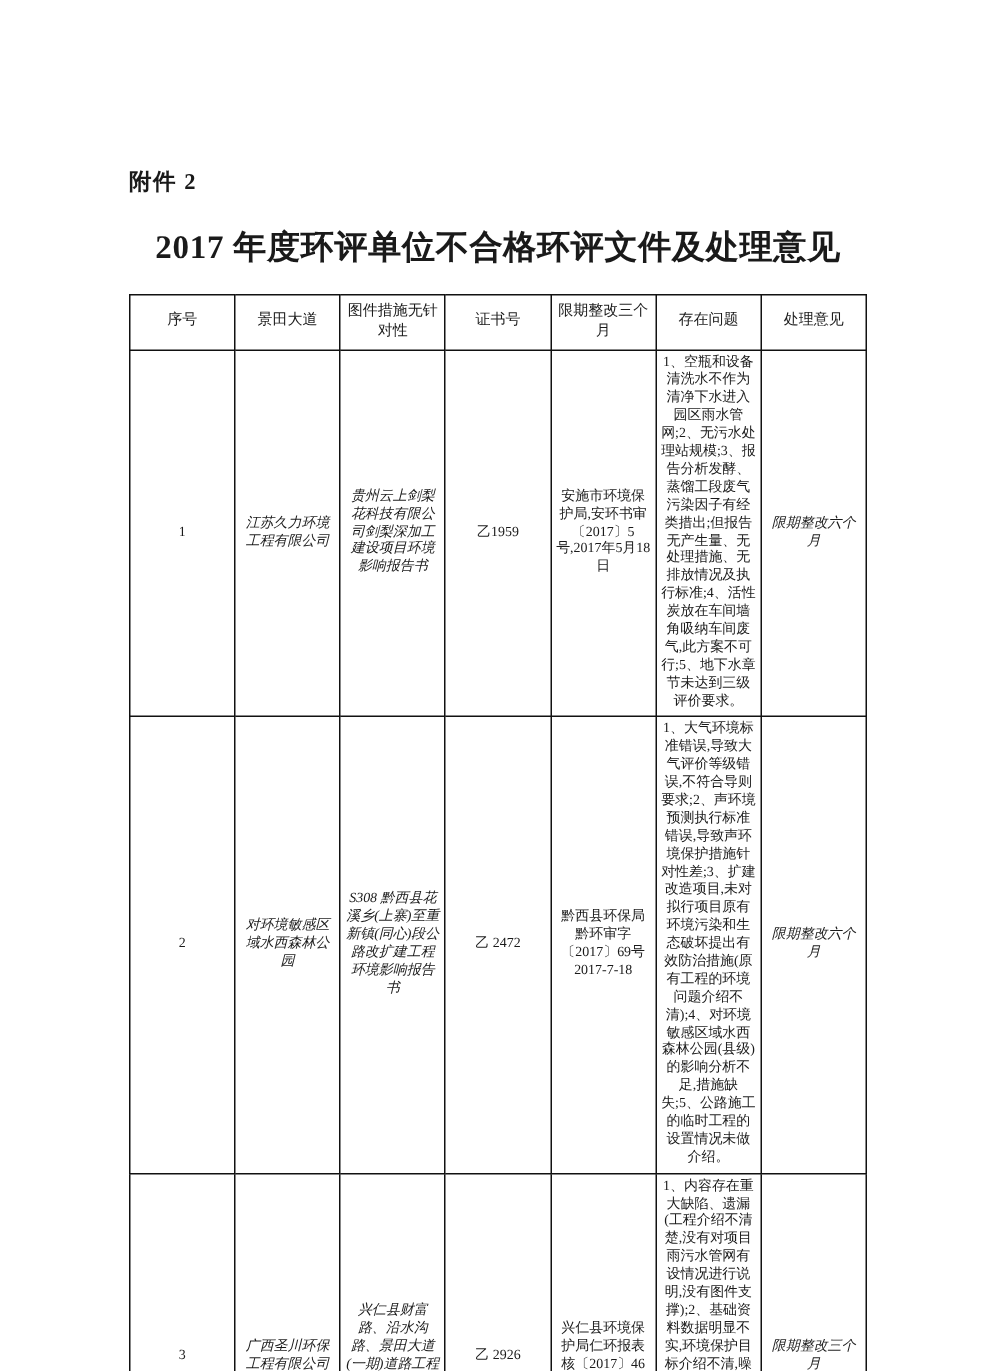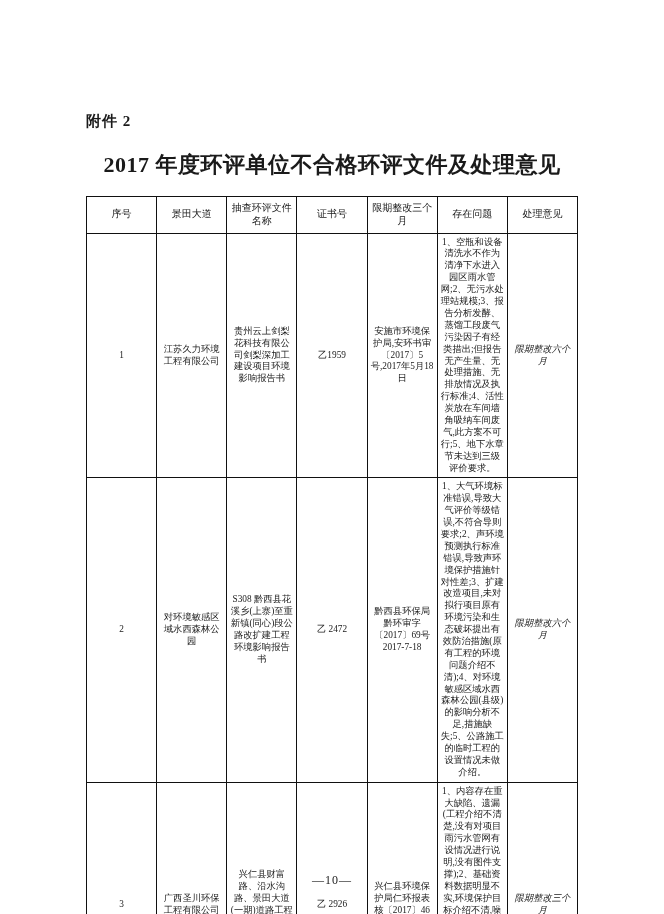--- a/index.html
+++ b/index.html
@@ -62,22 +62,22 @@
     font-weight: normal;
     font-size: 10px;
     padding: 5px 2px;
   }
   td.problems {
     text-align: left;
     padding: 4px 5px;
     line-height: 1.32;
   }
   td.idx { width: 22px; }
-  td.unit { width: 48px; }
-  td.docname { width: 72px; }
+  td.unit { width: 48px; font-style: italic; }
+  td.docname { width: 72px; font-style: italic; }
   td.cert { width: 44px; }
   td.dept { width: 74px; margin-left: 44px; }
   td.opinion { width: 40px; font-style: italic; }
   .footer-page {
     position: absolute;
     left: 0;
     right: 0;
     bottom: 26px;
     text-align: center;
     font-size: 12px;
@@ -91,21 +91,21 @@
 
   <div class="attach-label">附件 2</div>
 
   <div class="doc-title">2017 年度环评单位不合格环评文件及处理意见</div>
 
   <table class="main">
     <thead>
       <tr>
         <th class="idx">序号</th>
         <th class="unit">景田大道</th>
-        <th class="docname">抽查环评文件名称</th>
+        <th class="docname">图件措施无针对性</th>
         <th class="cert">证书号</th>
         <th class="dept">限期整改三个月</th>
         <th>存在问题</th>
         <th class="opinion">处理意见</th>
       </tr>
     </thead>
     <tbody>
 
       <tr>
         <td class="idx">1</td>
@@ -133,15 +133,14 @@
         <td class="docname">兴仁县财富路、沿水沟路、景田大道(一期)道路工程环境影响报告表</td>
         <td class="cert">乙 2926</td>
         <td class="dept">兴仁县环境保护局仁环报表核〔2017〕46号2017-7-4</td>
         <td class="problems">1、内容存在重大缺陷、遗漏(工程介绍不清楚,没有对项目雨污水管网有设情况进行说明,没有图件支撑);2、基础资料数据明显不实,环境保护目标介绍不清,噪声没有针对敏感点进行预测,图件措施无针对性;3、缺失基本图件,如纵、平面图、敏感点临时工程布局图,图件要素不齐。</td>
         <td class="opinion">限期整改三个月</td>
       </tr>
 
     </tbody>
   </table>
 
-  <div class="footer-page">—10—</div>
 
 </div>
 
 </body></html>

